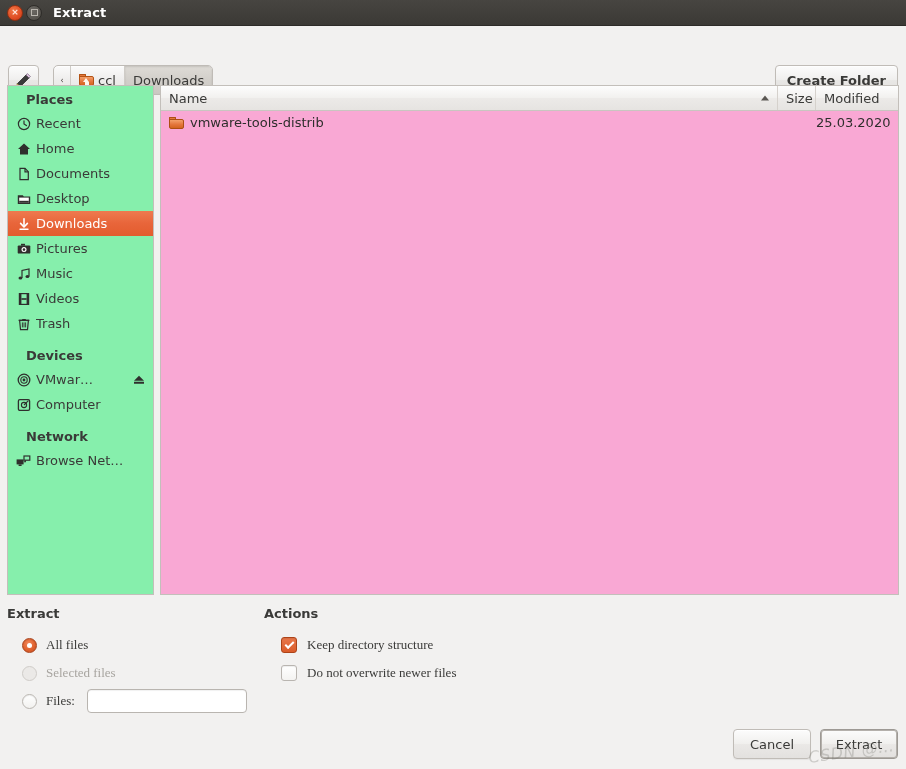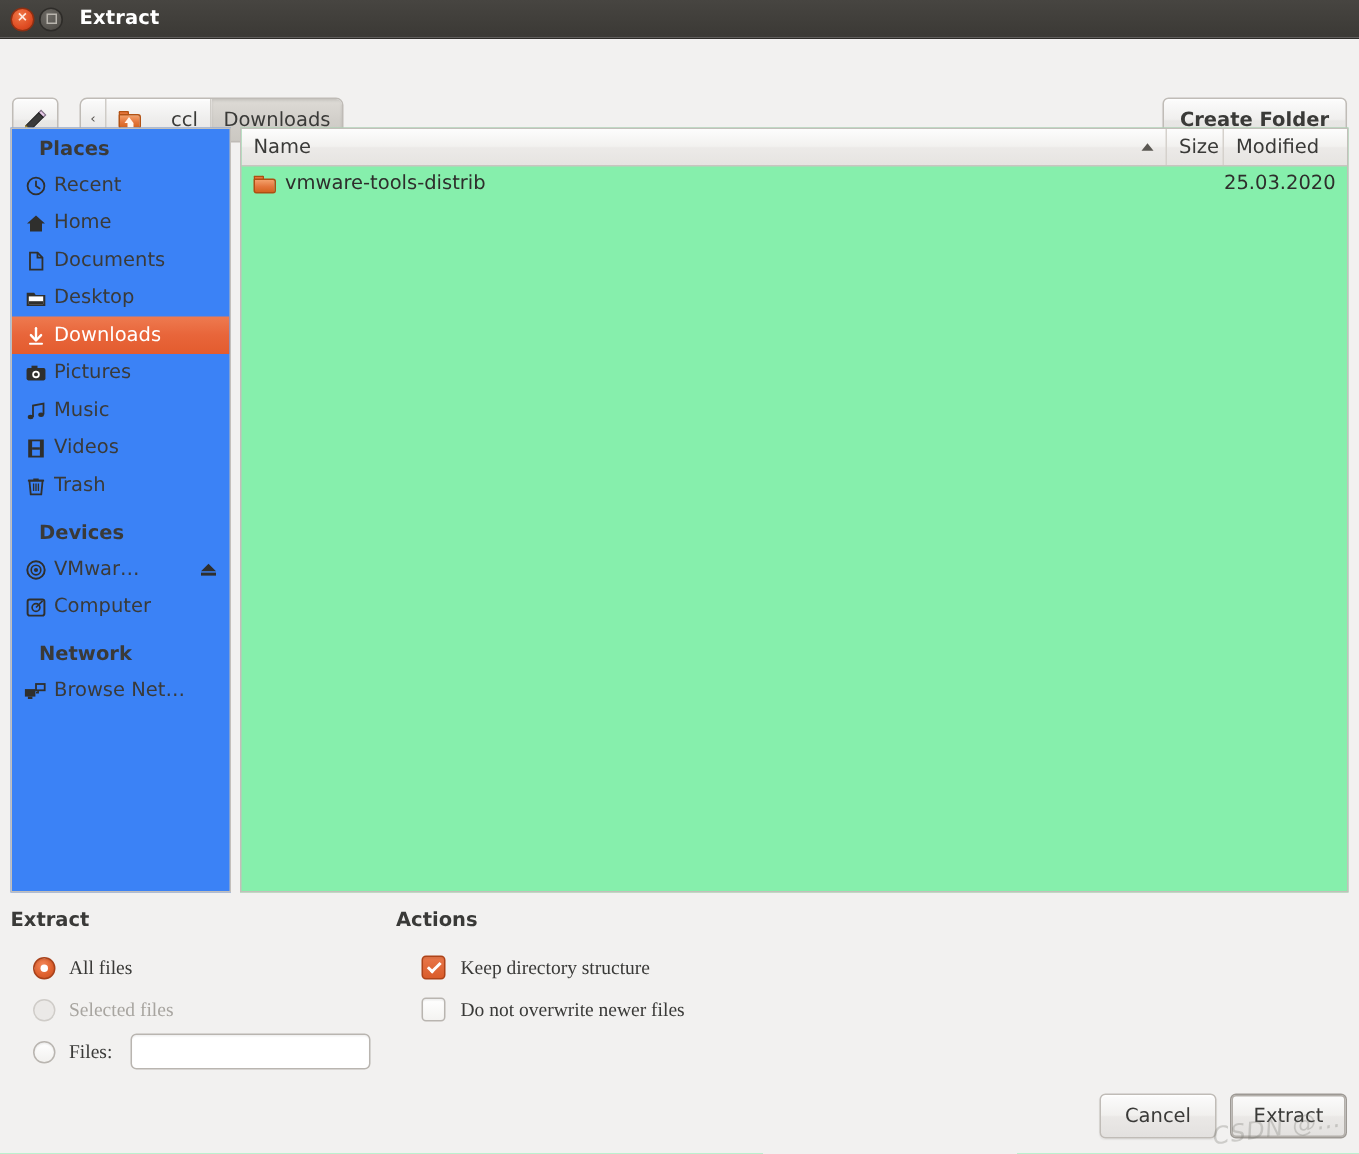--- a/index.html
+++ b/index.html
@@ -125,21 +125,21 @@
     box-sizing: border-box;
   }
   .path-seg {
     display: flex;
     align-items: center;
     padding: 0 8px;
     font-size: 13px;
     color: #3a3a38;
     border-right: 1px solid #cfccc7;
     box-sizing: border-box;
-    gap: 20px;
+    gap: 4px;
   }
   .path-seg:last-child { border-right: none; }
   .path-seg.active {
     background: linear-gradient(to bottom, #dedbd6 0%, #d2cfca 50%, #cbc8c2 100%);
     box-shadow: 0 1px 2px rgba(0,0,0,.12) inset;
     font-weight: normal;
   }
   .home-folder-icon {
     position: relative;
     width: 15px; height: 12px;
@@ -174,21 +174,21 @@
     position: absolute; left: 5.5px; top: 7.5px;
     width: 4px; height: 3px;
     background: #fff6ef;
   }
 
   
   .sidebar {
     position: absolute;
     left: 7px; top: 85px;
     width: 147px; height: 510px;
-    background: #3b82f6;
+    background: #86efac;
     border: 1px solid #c3bfba;
     box-sizing: border-box;
     overflow: hidden;
   }
   .side-head {
     font-size: 13px;
     font-weight: bold;
     color: #3a3a38;
     padding: 6px 0 4px 18px;
   }
@@ -239,21 +239,21 @@
   .side-item .eject .bar {
     width: 10px; height: 2px;
     background: #2f2f2d;
   }
 
   
   .filelist {
     position: absolute;
     left: 160px; top: 85px;
     width: 739px; height: 510px;
-    background: #86efac;
+    background: #f9a8d4;
     border: 1px solid #c3bfba;
     box-sizing: border-box;
     overflow: hidden;
   }
   .fl-header {
     display: flex;
     height: 25px;
     background: linear-gradient(to bottom, #fdfdfd 0%, #f2f1ef 48%, #eceae8 52%, #e6e4e1 100%);
     border-bottom: 1px solid #c9c5c0;
     box-sizing: border-box;

